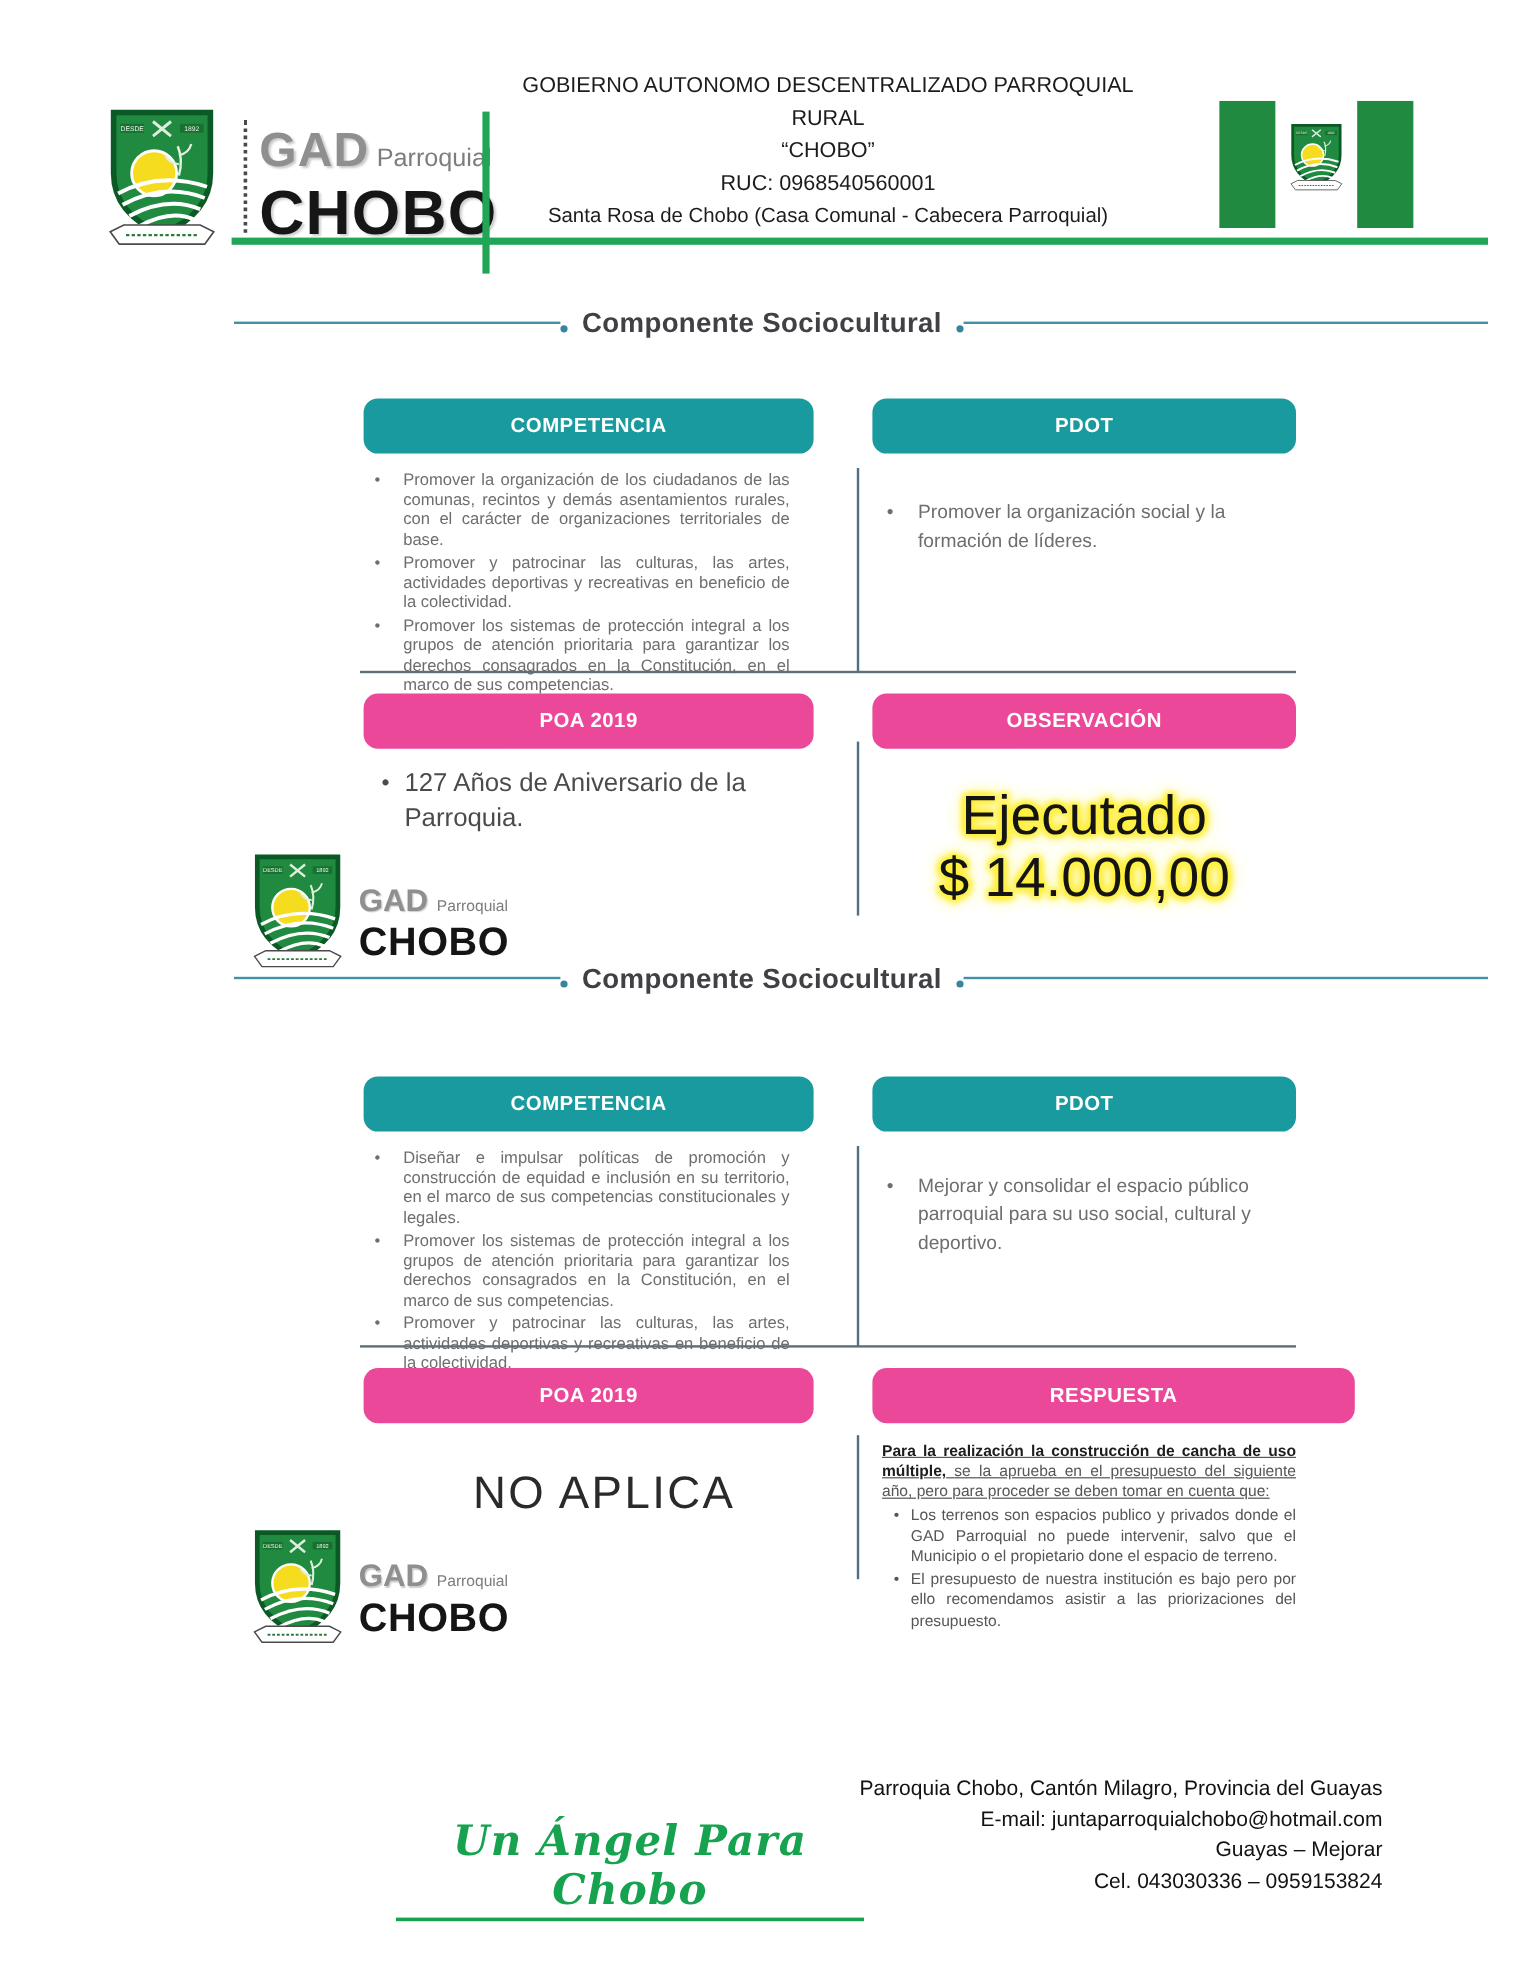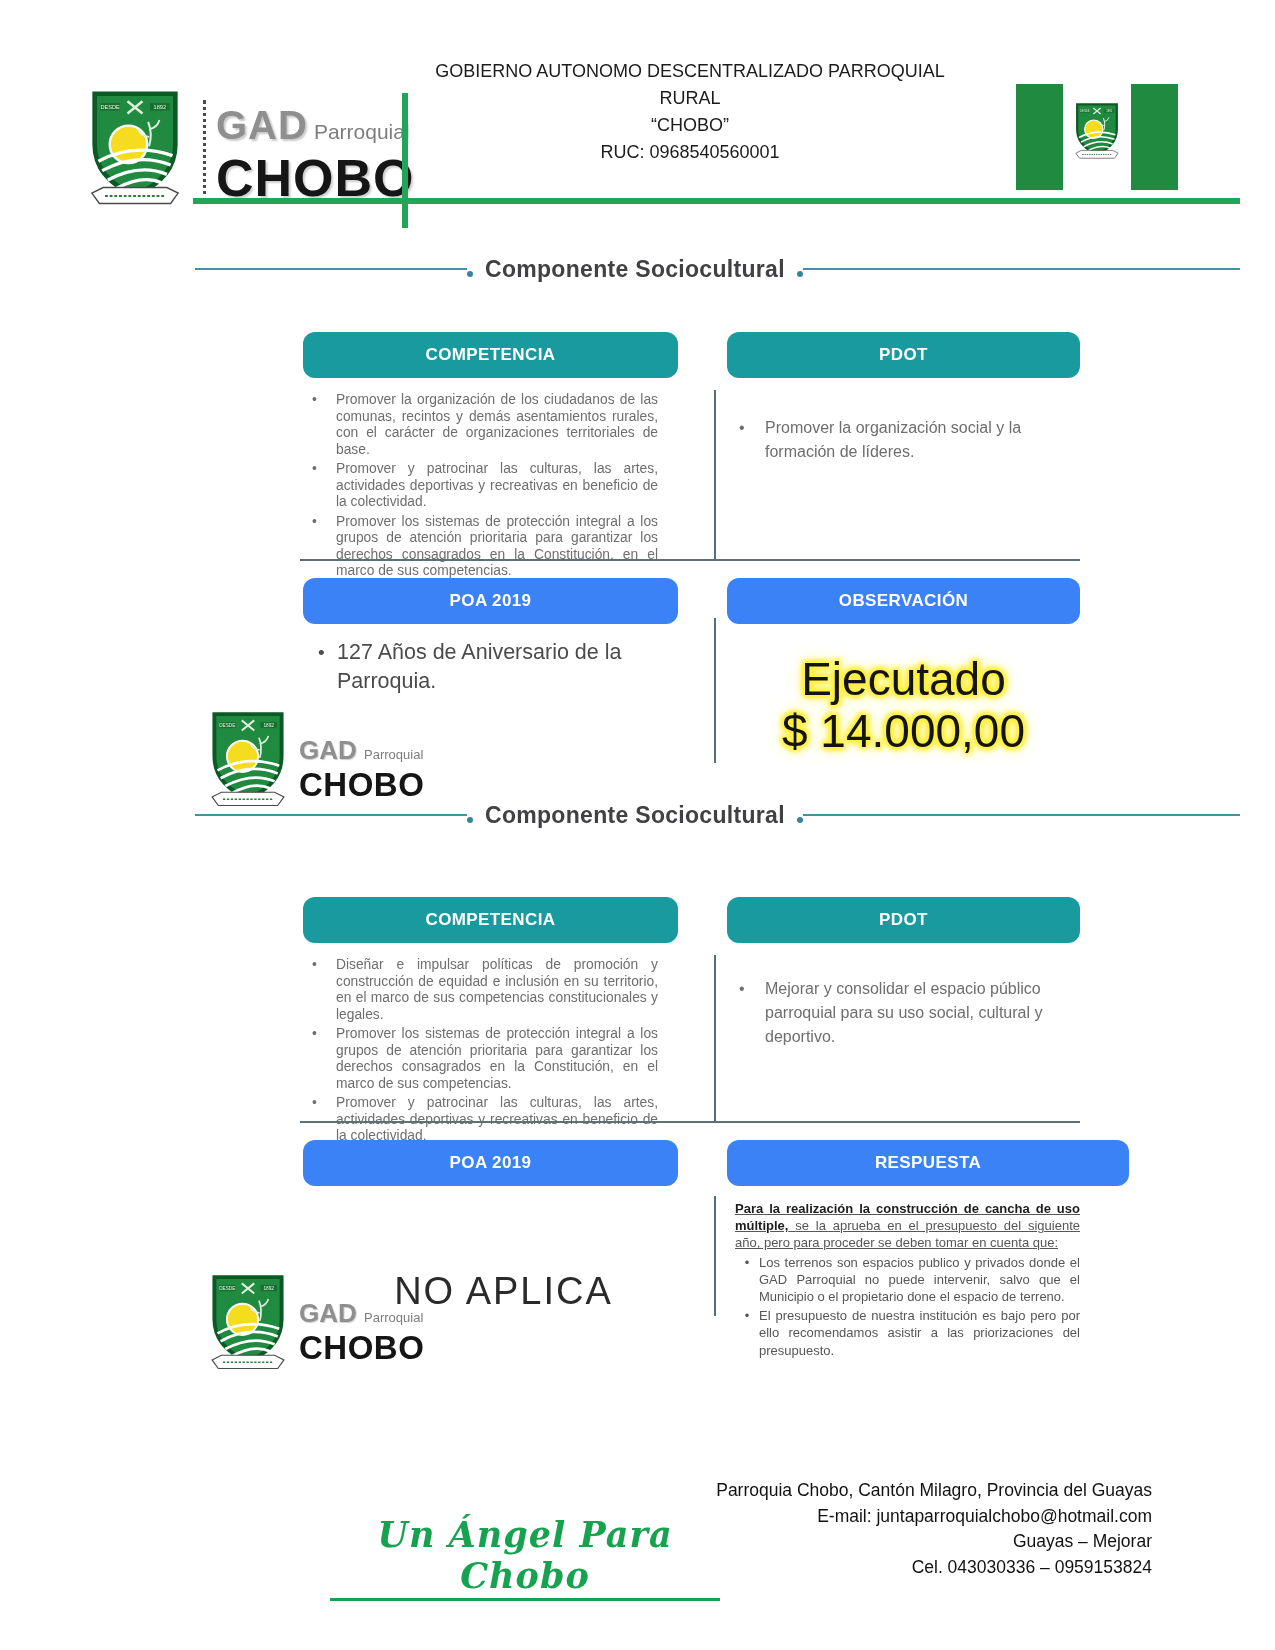--- a/index.html
+++ b/index.html
@@ -24,21 +24,21 @@
 .sec-line { height:2px; background:#4192a6; }
 .sec-line.left { width:272px; }
 .sec-line.right { flex:1; }
 .sec-dot { width:6px; height:6px; border-radius:50%; background:#35869c; transform:translateY(5px); }
 .sec-title { font-size:23px; font-weight:bold; color:#414044; margin:0 12px; letter-spacing:.3px; }
 
 
 .bar { height:46px; border-radius:12px; display:flex; align-items:center; justify-content:center;
        color:#ffffff; font-weight:bold; font-size:17px; letter-spacing:.4px; }
 .bar.teal { background:#199a9e; }
-.bar.green { background:#3b82f6; }
+.bar.green { background:#ec4899; }
 
 
 .blist { color:#6e6e6e; font-size:13.8px; line-height:16.5px; }
 .blist .item { display:flex; margin-bottom:3px; }
 .blist .mk { flex:0 0 24px; }
 .blist .tx { flex:1; text-align:justify; }
 
 .pdot-list { color:#6e6e6e; font-size:16px; line-height:24px; }
 .pdot-list .item { display:flex; }
 .pdot-list .mk { flex:0 0 26px; }
@@ -118,20 +118,21 @@
     <div class="l2">CHOBO</div>
   </div>
 
   <div class="abs green-v"></div>
   <div class="abs green-h"></div>
 
   <div class="abs org-text">
     <div>GOBIERNO AUTONOMO DESCENTRALIZADO  PARROQUIAL RURAL</div>
     <div>“CHOBO”</div>
     <div>RUC: 0968540560001</div>
+    <div class="addr">Santa Rosa de Chobo (Casa Comunal - Cabecera Parroquial)</div>
   </div>
 
   <svg class="abs" style="left:1016px; top:84px;" width="162" height="106" viewBox="0 0 162 106">
     <rect width="47" height="106" fill="#208b40"></rect>
     <rect x="47" width="68" height="106" fill="#ffffff"></rect>
     <rect x="115" width="47" height="106" fill="#208b40"></rect>
     <use href="#shield" x="58" y="18" width="46" height="60"></use>
   </svg>
 
   <div class="abs sec-row" style="top:252px;">
@@ -229,21 +230,21 @@
     </div>
   </div>
 
   <div class="abs hrule" style="left:300px; top:1121px; width:780px;"></div>
 
   <div class="abs bar green" style="left:303px; top:1140px; width:375px;">POA 2019</div>
   <div class="abs bar green" style="left:727px; top:1140px; width:402px;">RESPUESTA</div>
 
   <div class="abs vdiv" style="left:714px; top:1196px; height:120px;"></div>
 
-  <div class="abs no-aplica" style="left:316px; top:1270px;">NO APLICA</div>
+  <div class="abs no-aplica" style="left:316px; top:1224px;">NO APLICA</div>
 
   <div class="abs resp" style="left:735px; top:1200px;">
     <p class="lead"><b>Para la realización la construcción de cancha de uso múltiple,</b> <span>se la aprueba en el presupuesto del siguiente año, pero para proceder se deben tomar en cuenta que:</span></p>
     <div class="item">
       <span class="mk">•</span>
       <span class="tx">Los terrenos son espacios publico y privados donde el GAD Parroquial no puede intervenir, salvo que el Municipio o el propietario done el espacio de terreno.</span>
     </div>
     <div class="item">
       <span class="mk">•</span>
       <span class="tx">El presupuesto de nuestra institución es bajo pero por ello recomendamos asistir a las priorizaciones del presupuesto.</span>

